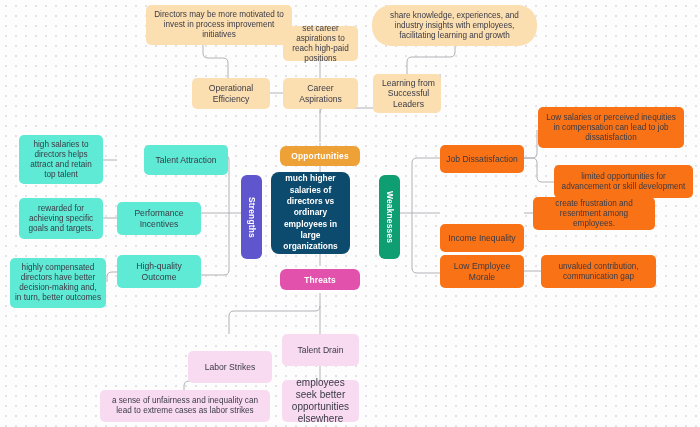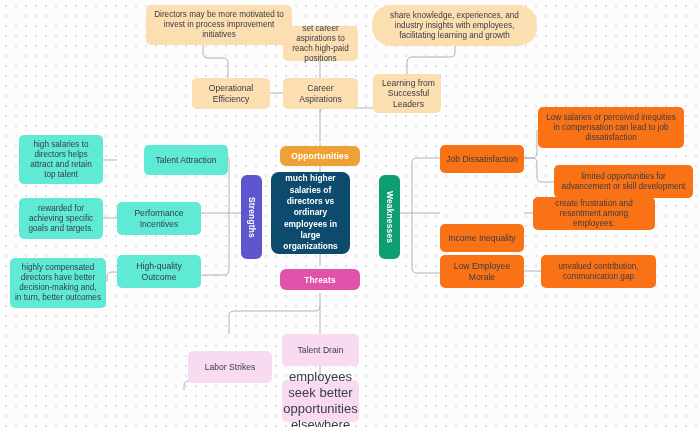--- a/index.html
+++ b/index.html
@@ -147,24 +147,25 @@
   <div class="node mint" style="left:440px;top:145px;width:84px;height:28px;font-size:8.6px;">Job Dissatisfaction</div>
 
   <div class="node mint" style="left:440px;top:200px;width:84px;height:28px;font-size:8.6px;margin-top:24px;">Income Inequality</div>
 
   <div class="node mint" style="left:541px;top:255px;width:115px;height:33px;font-size:8.2px;">unvalued contribution, communication gap</div>
 
   <div class="node mint" style="left:440px;top:255px;width:84px;height:33px;font-size:8.6px;">Low Employee Morale</div>
 
   <div class="node pinkpl" style="left:188px;top:334px;width:84px;height:32px;font-size:8.6px;margin-top:17px;">Labor Strikes</div>
 
+  <div class="node pinkpl" style="left:100px;top:390px;width:170px;height:32px;font-size:8.2px;">a sense of unfairness and inequality can lead to extreme cases as labor strikes</div>
 
   <div class="node pinkpl" style="left:282px;top:334px;width:77px;height:32px;font-size:8.6px;">Talent Drain</div>
 
-  <div class="node pinkpl" style="left:282px;top:380px;width:77px;height:42px;font-size:13px;">employees seek better opportunities elsewhere</div>
+  <div class="node pinkpl" style="left:282px;top:380px;width:77px;height:42px;font-size:10px;">employees seek better opportunities elsewhere</div>
 
   <div class="bar bar-opp" style="left:280px;top:146px;width:80px;height:20px;font-size:8.4px;">Opportunities</div>
 
   <div class="bar bar-thr" style="left:280px;top:269px;width:80px;height:21px;font-size:8.4px;">Threats</div>
 
   <div class="bar bar-str vert" style="left:241px;top:175px;width:21px;height:84px;font-size:8.4px;">Strengths</div>
 
   <div class="bar bar-wea vert" style="left:379px;top:175px;width:21px;height:84px;font-size:8.4px;">Weaknesses</div>
 
   <div class="hub" style="left:271px;top:172px;width:79px;height:82px;font-size:8.4px;">much higher salaries of directors vs ordinary employees in large organizations</div>

